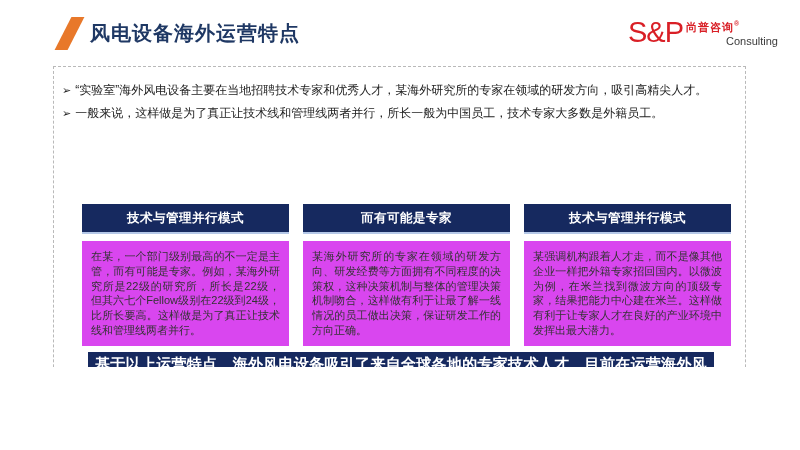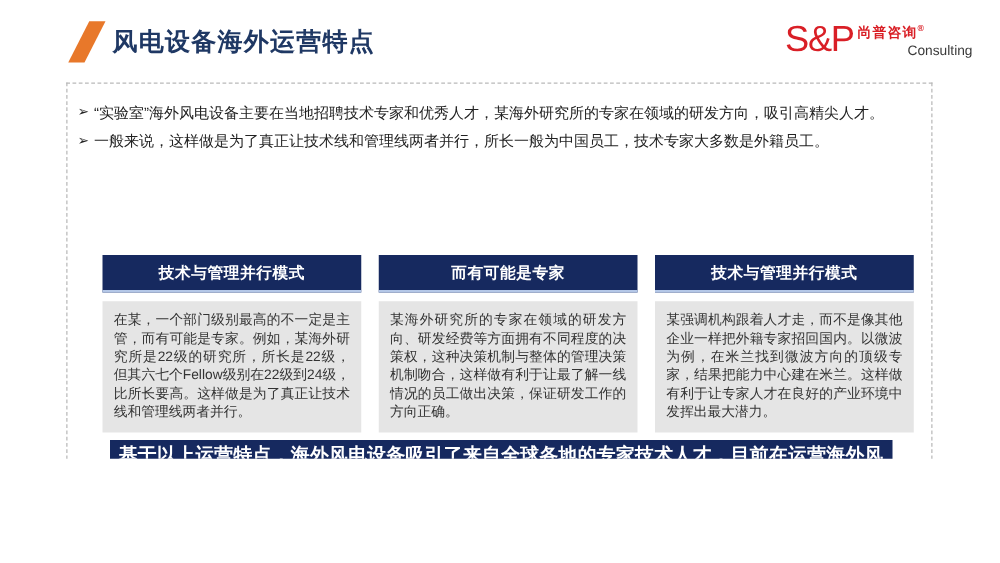--- a/index.html
+++ b/index.html
@@ -46,21 +46,21 @@
     position:absolute; left:82px; top:176px; width:649px;
     display:flex; gap:14px;margin-top:28px;
   }
   .card { width:207px; display:flex; flex-direction:column; }
   .card-hd {
     background:#16295F; color:#fff; text-align:center;
     font-size:12.5px; font-weight:bold; padding:6px 0 5px 0;
     border-bottom:2px solid #B4C7E7; letter-spacing:0.5px;
   }
   .card-bd {
-    margin-top:7px; background:#e5e5e5; color:#333;
+    margin-top:7px; background:#d946ef; color:#333;
     font-size:11px; line-height:14.8px; padding:8px 9px;
     text-align:justify;
   }
 
   
   .banner {
     position:absolute; left:88px; top:352px; width:626px; height:46px;
     background:#16295F; color:#fff; font-size:15px; font-weight:bold;
     display:flex; align-items:center; justify-content:center; text-align:center;
     border-bottom:2px solid #B4C7E7; letter-spacing:0.3px; padding:0 6px;

